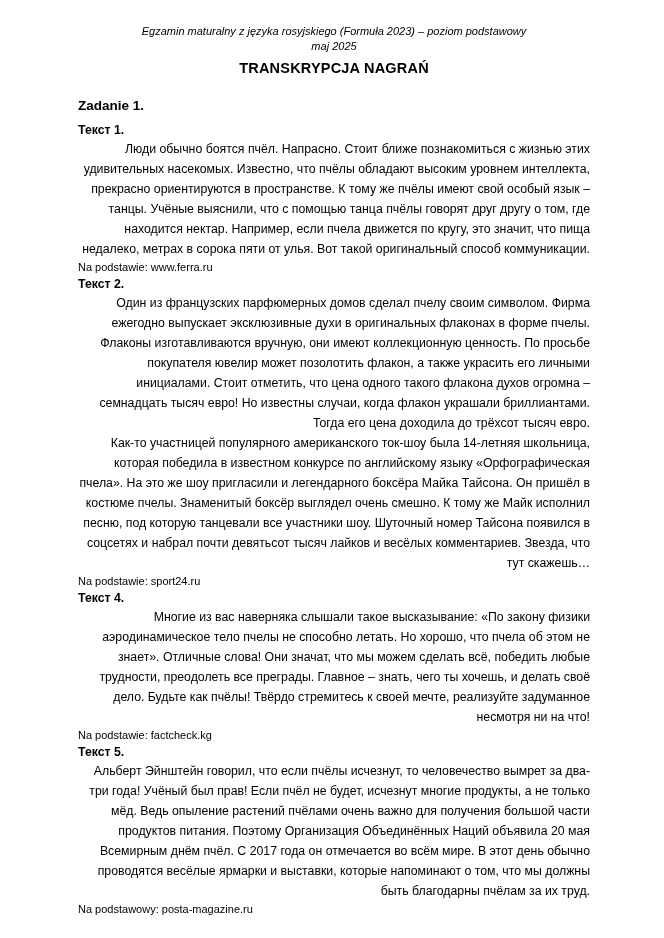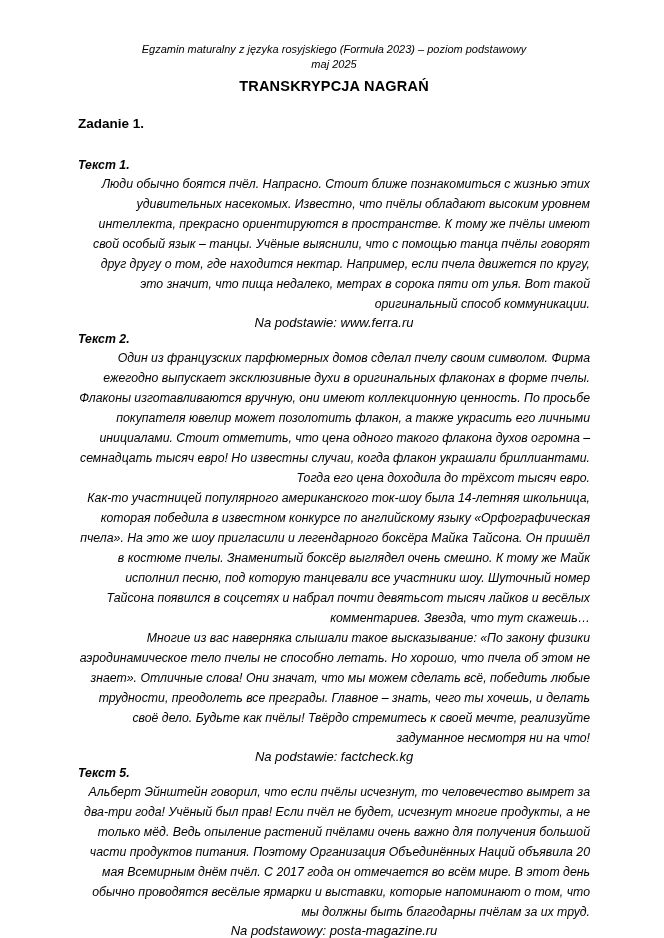--- a/index.html
+++ b/index.html
@@ -8,21 +8,21 @@
     width: 664px;
     height: 938px;
     font-family: "Liberation Sans", sans-serif;
     color: #000000;
     overflow: hidden;
   }
   .page {
     width: 664px;
     height: 938px;
     background: #ffffff;
-    padding: 42px 74px 0 78px;
+    padding: 24px 74px 0 78px;
   }
   .running-header {
     text-align: center;
     font-style: italic;
     font-size: 11px;
     line-height: 15px;
     color: #000000;
   }
   .doc-title {
     text-align: center;
@@ -32,38 +32,37 @@
     margin-top: 6px;
     line-height: 17px;
   }
   .task-heading {
     font-size: 13.5px;
     font-weight: bold;
     margin-top: 20px;
     line-height: 17px;
   }
   .sections {
-    margin-top: 25px;
+    margin-top: 8px;
     width: 512px;
-    font-style: italic;
   }
   .text-heading {
     font-size: 12.3px;
     font-weight: bold;
     line-height: 17px;
   }
   .text-body {
     font-size: 12.3px;
     line-height: 20px;
     text-align: right;
   }
   .source-line {
-    font-size: 13px;
+    font-size: 11px;
     line-height: 17px;
-    text-align: center;
+    text-align: left;
   }
 </style>
 </head>
 <body>
 
 <div class="page">
 
   <div class="running-header">
     <div>Egzamin maturalny z języka rosyjskiego (Formuła 2023) – poziom podstawowy</div>
     <div>maj 2025</div>
@@ -81,23 +80,25 @@
       <div class="source-line">Na podstawie: www.ferra.ru</div>
     </section>
 
     <section>
       <div class="text-heading">Текст 2.</div>
       <p class="text-body">Один из французских парфюмерных домов сделал пчелу своим символом. Фирма ежегодно выпускает эксклюзивные духи в оригинальных флаконах в форме пчелы. Флаконы изготавливаются вручную, они имеют коллекционную ценность. По просьбе покупателя ювелир может позолотить флакон, а также украсить его личными инициалами. Стоит отметить, что цена одного такого флакона духов огромна – семнадцать тысяч евро! Но известны случаи, когда флакон украшали бриллиантами. Тогда его цена доходила до трёхсот тысяч евро.</p>
     </section>
 
     <section>
       <p class="text-body">Как-то участницей популярного американского ток-шоу была 14-летняя школьница, которая победила в известном конкурсе по английскому языку «Орфографическая пчела». На это же шоу пригласили и легендарного боксёра Майка Тайсона. Он пришёл в костюме пчелы. Знаменитый боксёр выглядел очень смешно. К тому же Майк исполнил песню, под которую танцевали все участники шоу. Шуточный номер Тайсона появился в соцсетях и набрал почти девятьсот тысяч лайков и весёлых комментариев. Звезда, что тут скажешь…</p>
+      <div class="source-line">Na podstawie: sport24.ru</div>
     </section>
 
     <section>
+      <div class="text-heading">Текст 4.</div>
       <p class="text-body">Многие из вас наверняка слышали такое высказывание: «По закону физики аэродинамическое тело пчелы не способно летать. Но хорошо, что пчела об этом не знает». Отличные слова! Они значат, что мы можем сделать всё, победить любые трудности, преодолеть все преграды. Главное – знать, чего ты хочешь, и делать своё дело. Будьте как пчёлы! Твёрдо стремитесь к своей мечте, реализуйте задуманное несмотря ни на что!</p>
       <div class="source-line">Na podstawie: factcheck.kg</div>
     </section>
 
     <section>
       <div class="text-heading">Текст 5.</div>
       <p class="text-body">Альберт Эйнштейн говорил, что если пчёлы исчезнут, то человечество вымрет за два-три года! Учёный был прав! Если пчёл не будет, исчезнут многие продукты, а не только мёд. Ведь опыление растений пчёлами очень важно для получения большой части продуктов питания. Поэтому Организация Объединённых Наций объявила 20 мая Всемирным днём пчёл. С 2017 года он отмечается во всём мире. В этот день обычно проводятся весёлые ярмарки и выставки, которые напоминают о том, что мы должны быть благодарны пчёлам за их труд.</p>
       <div class="source-line">Na podstawowy: posta-magazine.ru</div>
     </section>
 

